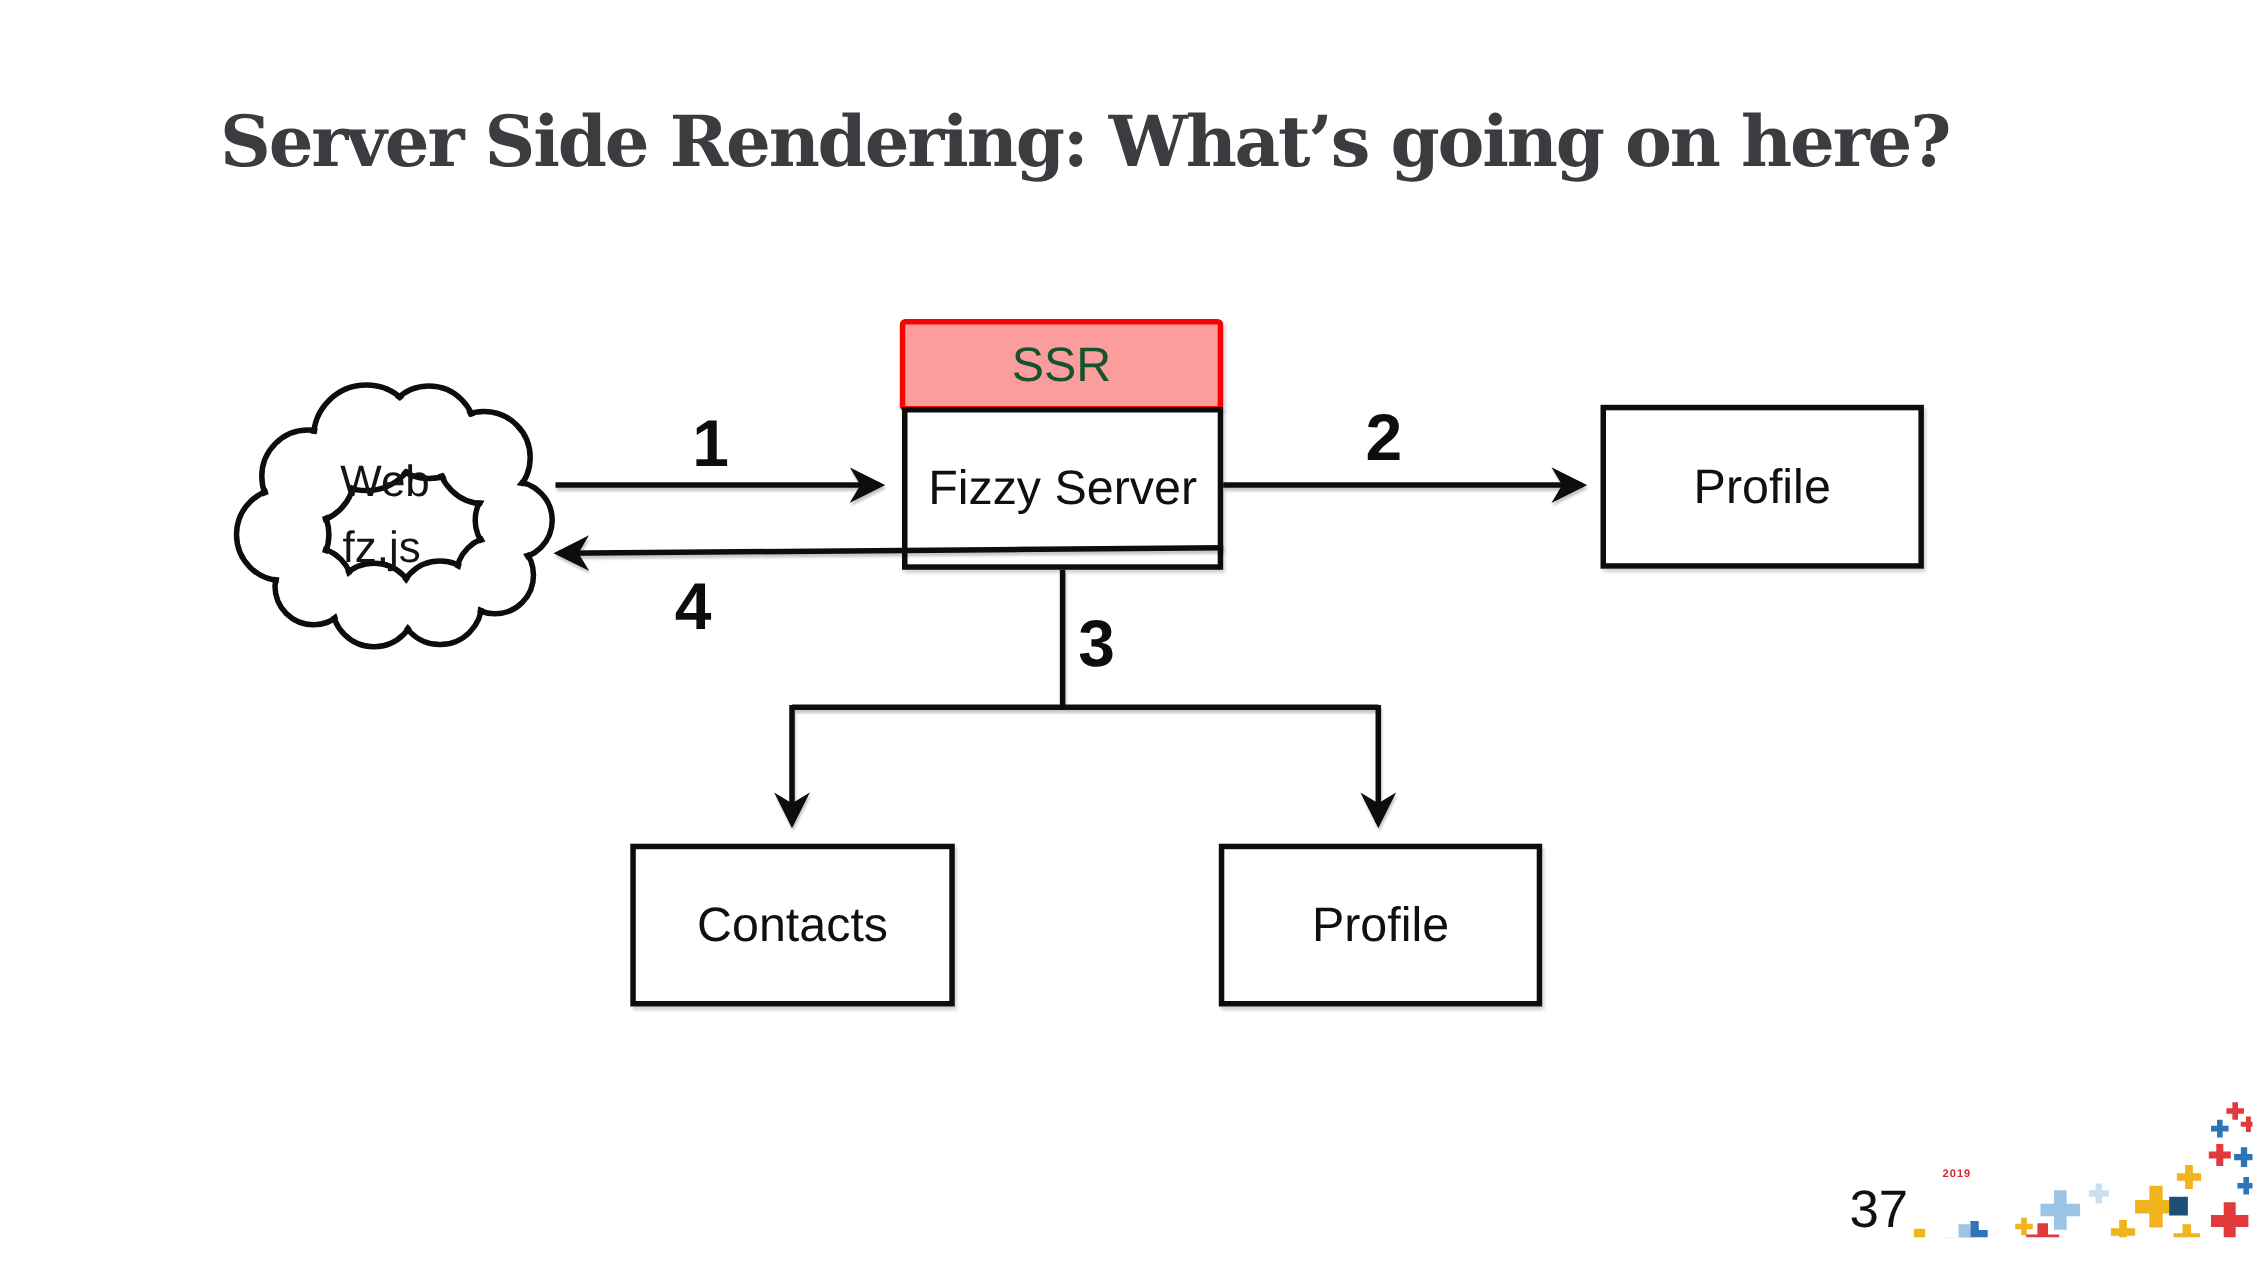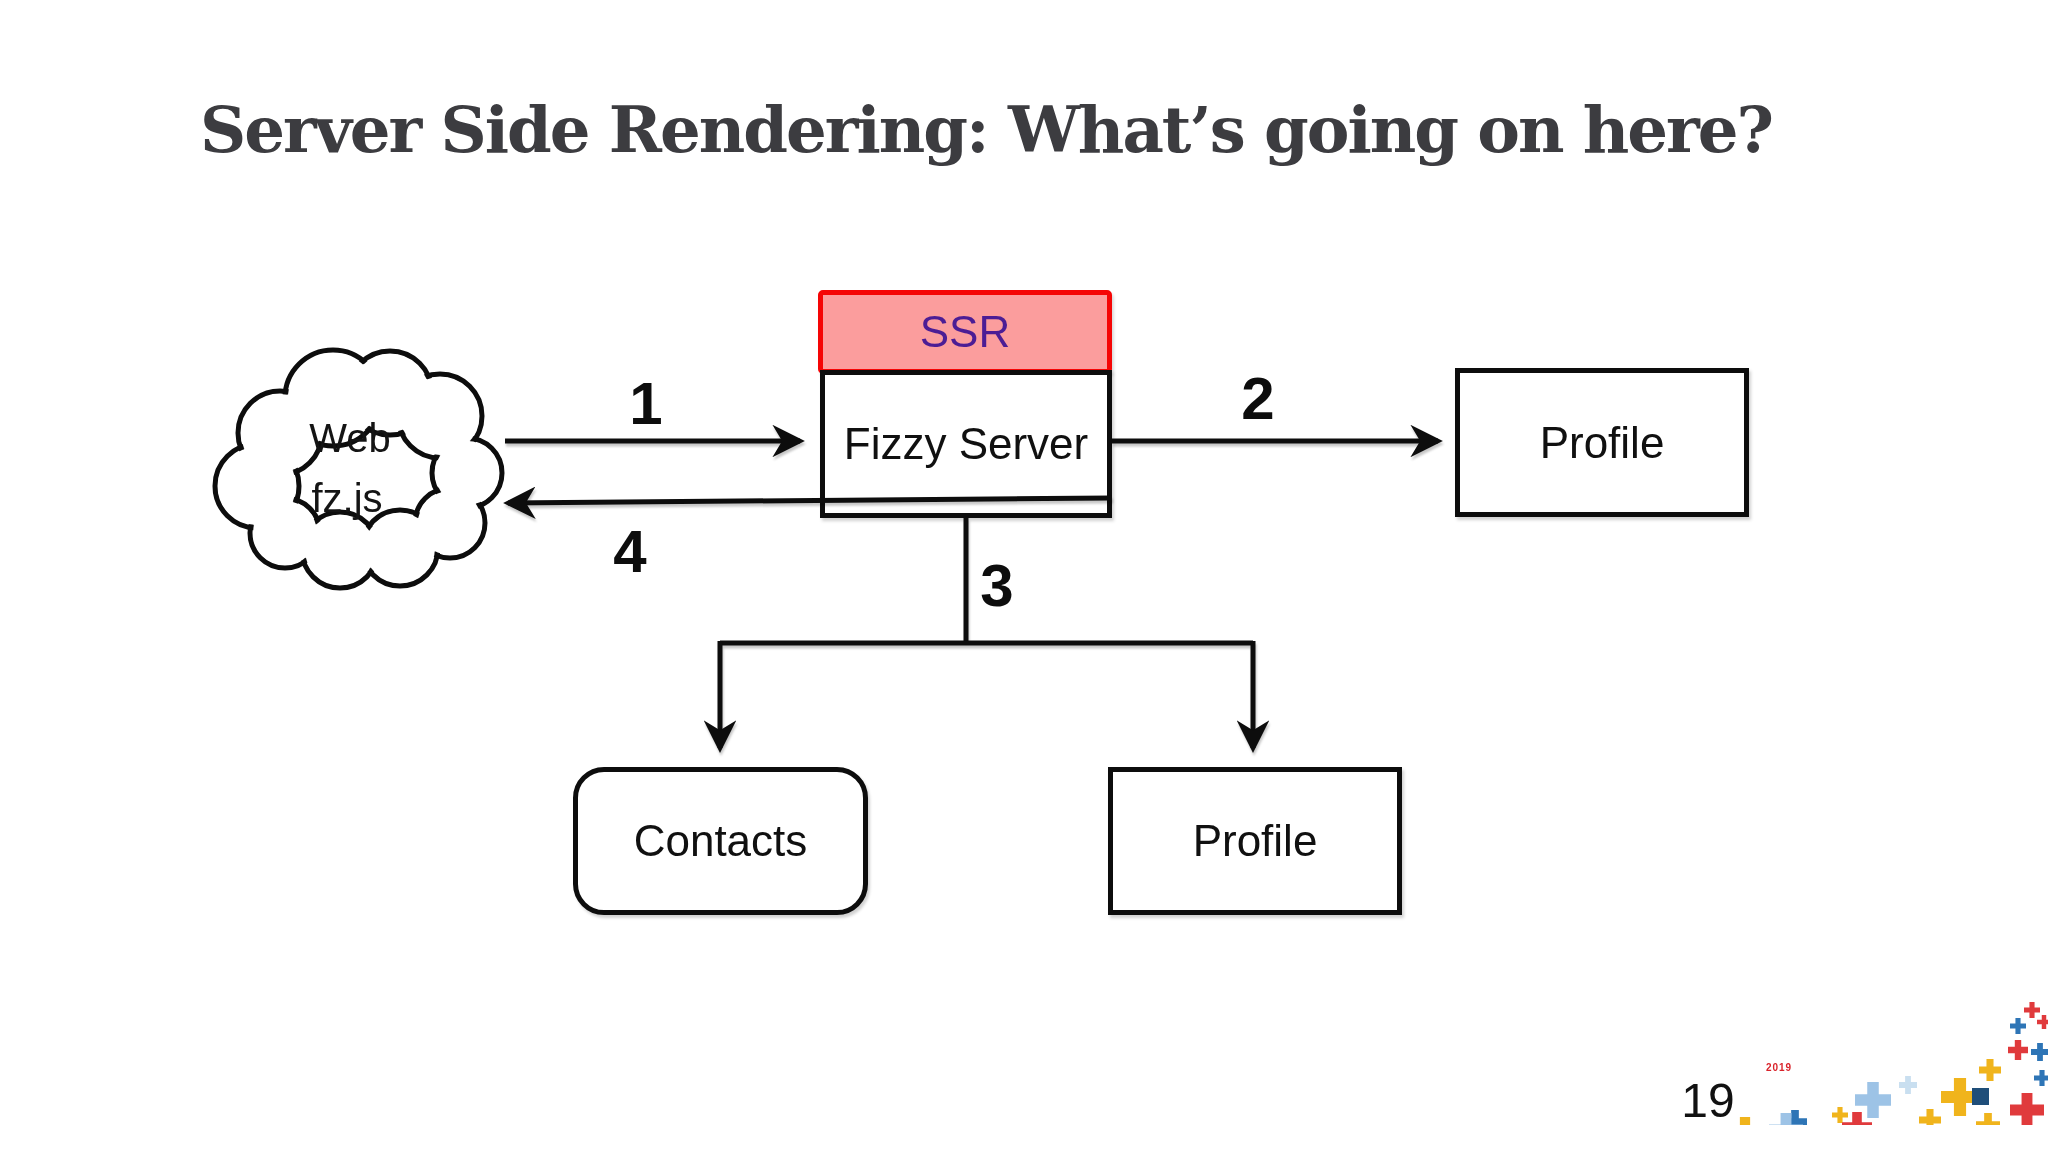--- a/index.html
+++ b/index.html
@@ -21,26 +21,26 @@
     background:#ffffff; border:5px solid #0d0d0d;
     font-size:44px; color:#101010;
     box-shadow:2px 3px 3px rgba(0,0,0,0.18);
     z-index:3;
   }
   .ssr-box {
     position:absolute; box-sizing:border-box;
     display:flex; align-items:center; justify-content:center;
     left:818px; top:290px; width:294px; height:84px;
     background:#fb9d9d; border:5px solid #f50505; border-radius:5px;
-    font-size:44px; color:#4c1d95; z-index:2;
+    font-size:44px; color:#14532d; z-index:2;
     box-shadow:2px 3px 3px rgba(0,0,0,0.15);
   }
   .fizzy-box        { left:820px;  top:370px; width:292px; height:148px; z-index:4;text-align:center; }
   .profile-right-box{ left:1455px; top:368px; width:294px; height:149px; }
-  .contacts-box     { left:573px;  top:767px; width:295px; height:148px;border-radius:31px; }
+  .contacts-box     { left:573px;  top:767px; width:295px; height:148px; }
   .profile-bottom-box{ left:1108px; top:767px; width:294px; height:148px; }
 
   
   .cloud-svg { position:absolute; left:205px; top:338px; z-index:2; }
   .cloud-svg text {
     font-family:"Liberation Sans", sans-serif;
     font-size:40px; fill:#141414;
   }
 
   
@@ -147,21 +147,21 @@
       <line x1="720" y1="641" x2="720" y2="748" marker-end="url(#arrowhead)"></line>
       <line x1="1253" y1="641" x2="1253" y2="748" marker-end="url(#arrowhead)"></line>
     </g>
   </svg>
 
   <div class="step-num step-1">1</div>
   <div class="step-num step-2">2</div>
   <div class="step-num step-3">3</div>
   <div class="step-num step-4">4</div>
 
-  <div class="page-number">19</div>
+  <div class="page-number">37</div>
 
   <div class="logo-year">2019</div>
 
   <svg class="confetti" width="448" height="173" viewBox="0 0 448 173">
     <defs>
       <path id="plusShape" d="M-3.2,-10 H3.2 V-3.2 H10 V3.2 H3.2 V10 H-3.2 V3.2 H-10 V-3.2 H-3.2 Z"></path>
     </defs>
     <use href="#plusShape" transform="translate(60,155) scale(1.0)" fill="#e03a3c"></use>
     <use href="#plusShape" transform="translate(98,170) scale(1.2)" fill="#f0b41c"></use>
     <use href="#plusShape" transform="translate(112,162) scale(0.9)" fill="#e03a3c"></use>

